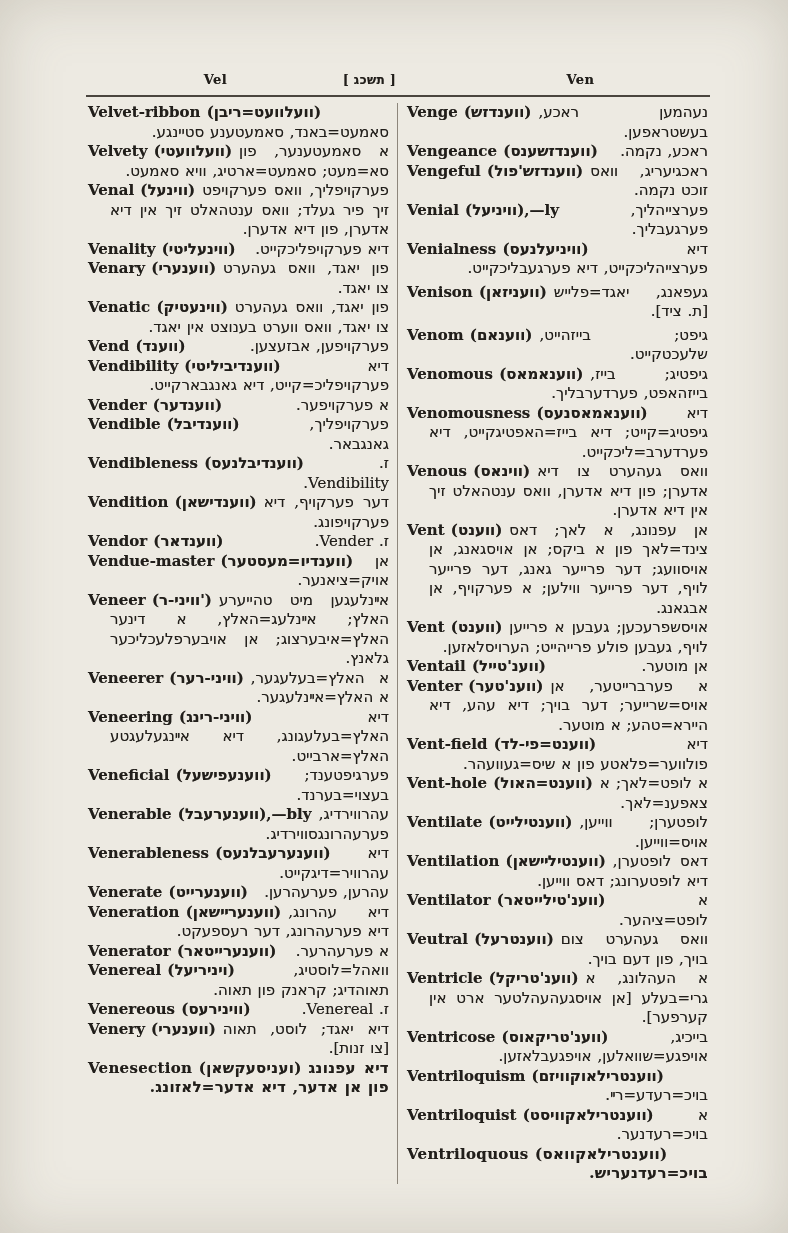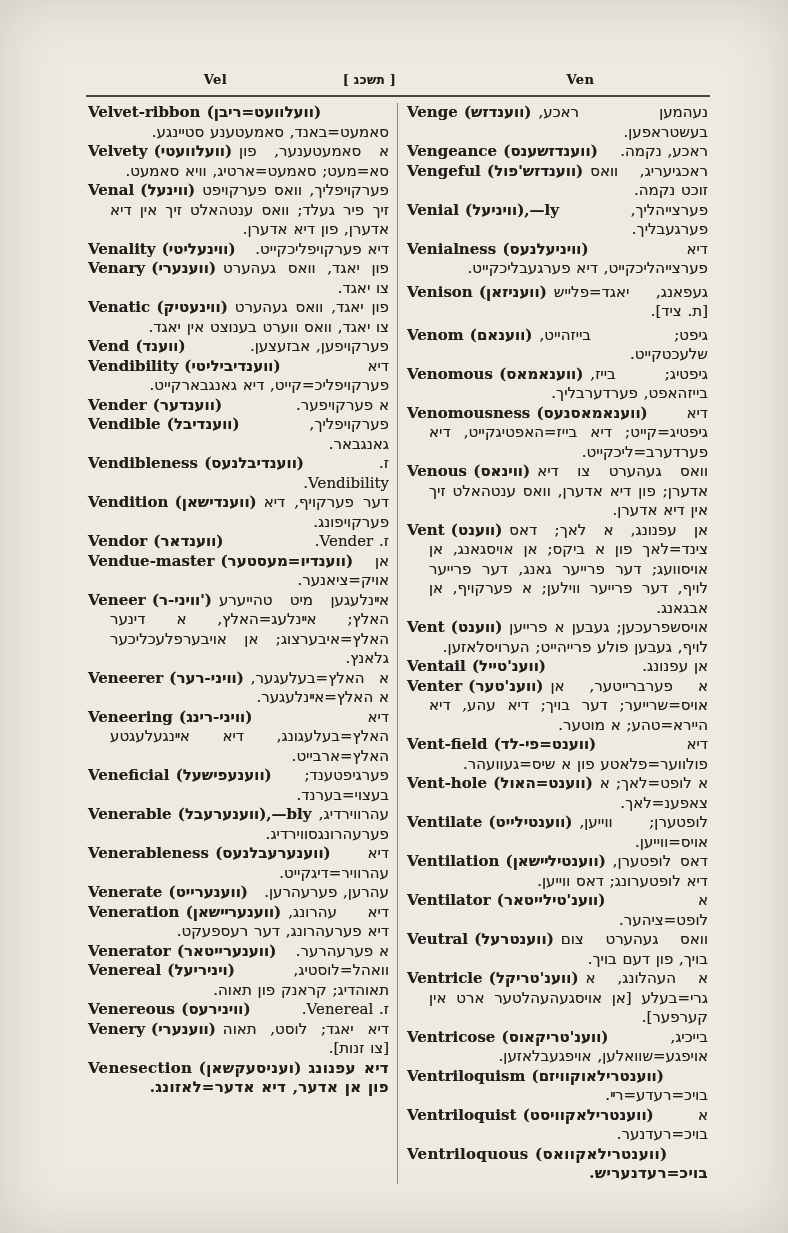--- a/index.html
+++ b/index.html
@@ -104,21 +104,21 @@
         <p class="entry" dir="rtl"><span class="head" dir="ltr">Vengeful (ווענדזש'פול)</span><span>ראכגיעריג, וואס זוכט נקמה.</span></p>
         <p class="entry" dir="rtl"><span class="head" dir="ltr">Venial (וויניעל),—ly</span><span>פערצייהליך, פערגעבליך.</span></p>
         <p class="entry" dir="rtl"><span class="head" dir="ltr">Venialness (וויניעלנעס)</span><span>דיא פערצייהליכקייט, דיא פערגעבליכקייט.</span></p>
         <p class="entry gap" dir="rtl"><span class="head" dir="ltr">Venison (וועניזאן)</span><span>געפאנג, יאגד=פלייש [ת. ציד].</span></p>
         <p class="entry gap" dir="rtl"><span class="head" dir="ltr">Venom (ווענאם)</span><span>גיפט; בייזהייט, שלעכטקייט.</span></p>
         <p class="entry" dir="rtl"><span class="head" dir="ltr">Venomous (ווענאמאס)</span><span>גיפטיג; בייז, בייזהאפט, פערדערבליך.</span></p>
         <p class="entry" dir="rtl"><span class="head" dir="ltr">Venomousness (ווענאמאסנעס)</span><span>דיא גיפטיג=קייט; דיא בייז=האפטיגקייט, דיא פערדערב=ליכקייט.</span></p>
         <p class="entry" dir="rtl"><span class="head" dir="ltr">Venous (ווינאס)</span><span>וואס געהערט צו דיא אדערן; פון דיא אדערן, וואס ענטהאלט זיך אין דיא אדערן.</span></p>
         <p class="entry" dir="rtl"><span class="head" dir="ltr">Vent (ווענט)</span><span>אן עפנונג, א לאך; דאס צינד=לאך פון א ביקס; אן אויסגאנג, אן אויסוועג; דער פרייער גאנג, דער פרייער לויף, דער פרייער ווילען; א פערקויף, אן אבגאנג.</span></p>
         <p class="entry" dir="rtl"><span class="head" dir="ltr">Vent (ווענט)</span><span>אויסשפרעכען; געבען א פרייען לויף, געבען פולע פרייהייט; הערויסלאזען.</span></p>
-        <p class="entry" dir="rtl"><span class="head" dir="ltr">Ventail (ווענ'טייל)</span><span>אן עפנונג.</span></p>
+        <p class="entry" dir="rtl"><span class="head" dir="ltr">Ventail (ווענ'טייל)</span><span>אן מוטער.</span></p>
         <p class="entry" dir="rtl"><span class="head" dir="ltr">Venter (ווענ'טער)</span><span>א פערברייטער, אן אויס=שרייער; דער בויך; דיא עהע, דיא היירא=טהע; א מוטער.</span></p>
         <p class="entry" dir="rtl"><span class="head" dir="ltr">Vent-field (ווענט=פי-לד)</span><span>דיא פולווער=פלאטע פון א שיס=געוועהר.</span></p>
         <p class="entry" dir="rtl"><span class="head" dir="ltr">Vent-hole (ווענט=האול)</span><span>א לופט=לאך; א צאפענ=לאך.</span></p>
         <p class="entry" dir="rtl"><span class="head" dir="ltr">Ventilate (ווענטילייט)</span><span>לופטערן; ווייען, אויס=ווייען.</span></p>
         <p class="entry" dir="rtl"><span class="head" dir="ltr">Ventilation (ווענטילײשאן)</span><span>דאס לופטערן, דיא לופטערונג; דאס ווייען.</span></p>
         <p class="entry" dir="rtl"><span class="head" dir="ltr">Ventilator (ווענ'טילייטאר)</span><span>א לופט=ציהער.</span></p>
         <p class="entry" dir="rtl"><span class="head" dir="ltr">Veutral (ווענטרעל)</span><span>וואס געהערט צום בויך, פון דעם בויך.</span></p>
         <p class="entry" dir="rtl"><span class="head" dir="ltr">Ventricle (ווענ'טריקל)</span><span>א העהלונג, א גרי=בעלע [אן אויסגעהעהלטער ארט אין קערפער].</span></p>
         <p class="entry" dir="rtl"><span class="head" dir="ltr">Ventricose (ווענ'טריקאוס)</span><span>בייכיג, אויפגע=שוואלען, אויפגעבלאזען.</span></p>
         <p class="entry" dir="rtl"><span class="head" dir="ltr">Ventriloquism (ווענטרילאוקוויזם)</span><span>בויכ=רעדע=רײ.</span></p>

